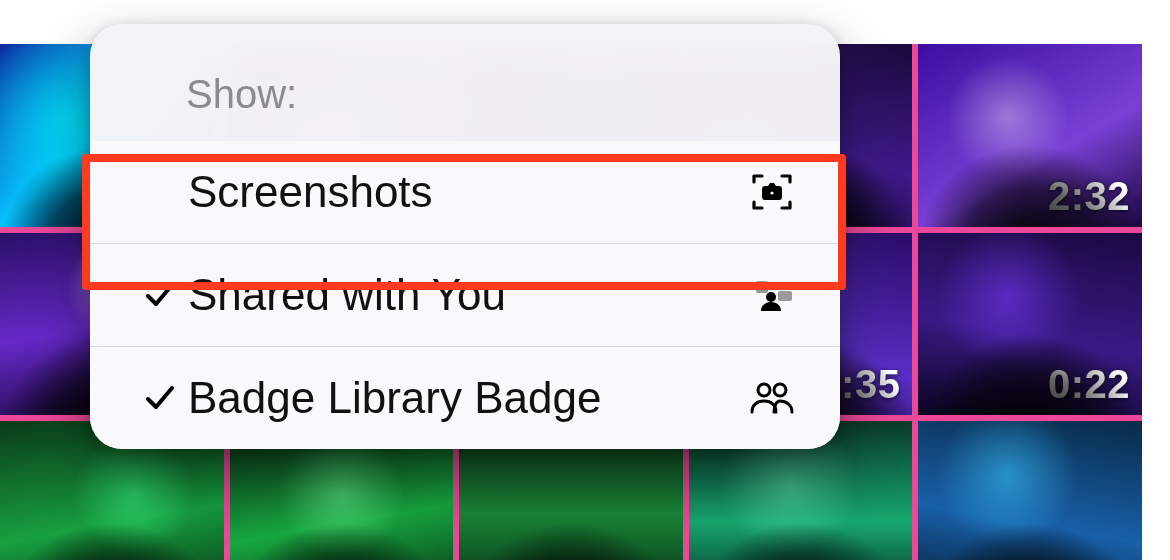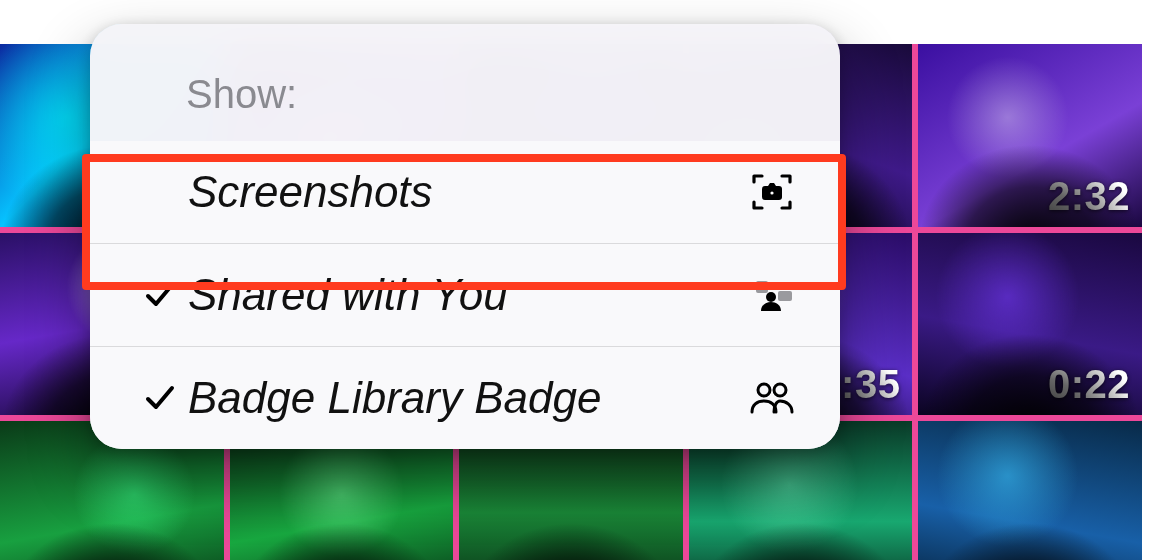--- a/index.html
+++ b/index.html
@@ -47,21 +47,20 @@
   }
   .menu-header { padding: 48px 40px 24px 96px; color: #8a8a90; font-size: 40px; font-weight: 400; }
   .menu-item {
     position: relative;
     display: flex;
     align-items: center;
     padding: 26px 36px 26px 44px;
     font-size: 44px;
     color: #111;
     background: rgba(250,249,252,0.9);
-    font-style: italic;
   }
   .menu-item + .menu-item { border-top: 1px solid rgba(0,0,0,0.12); padding-left: 44px; }
   .check-col { width: 52px; display: flex; justify-content: center; align-items: center; }
   .check-col svg { width: 36px; height: 36px; }
   .label { flex: 1; padding-left: 2px; }
   .icon-col { width: 64px; display: flex; justify-content: center; align-items: center; }
   .icon-col svg { width: 48px; height: 48px; }
 
   .highlight-box {
     position: absolute;

